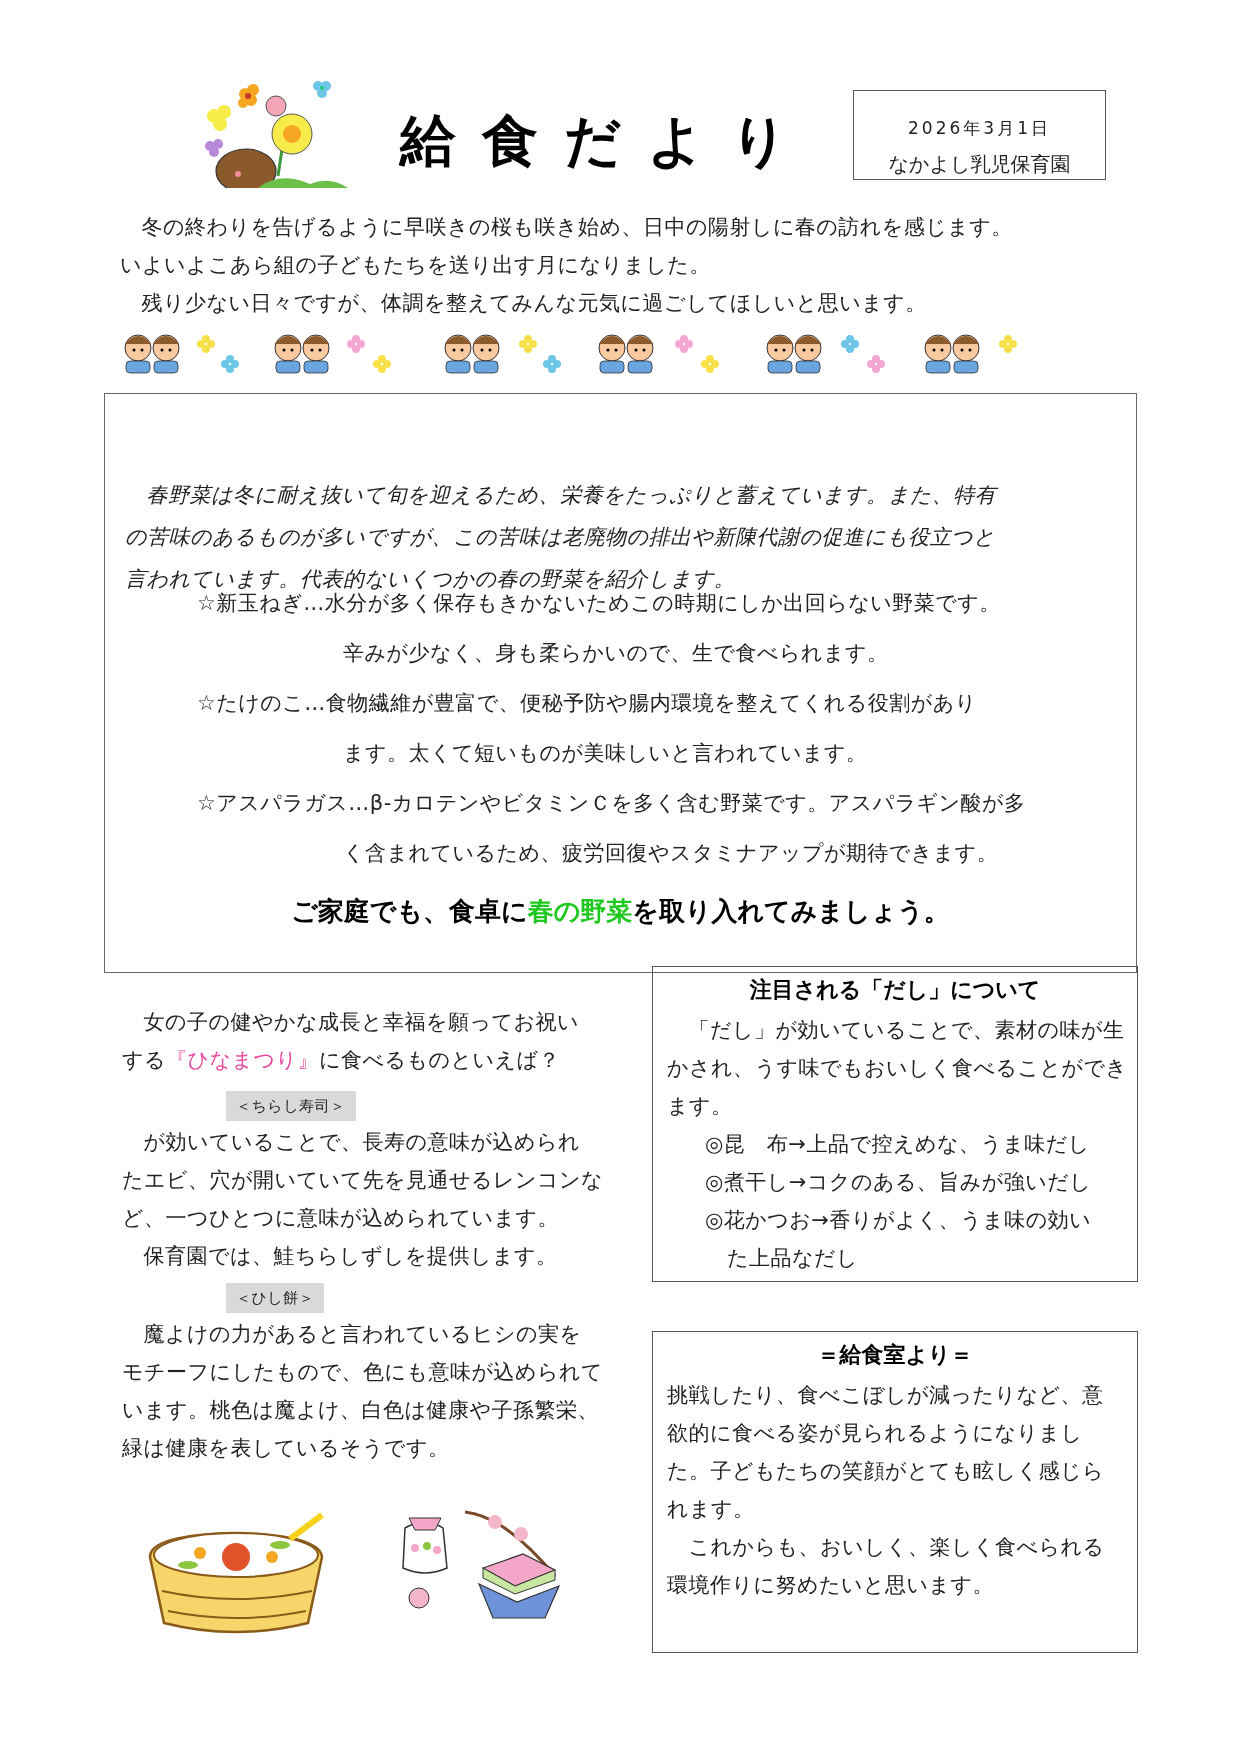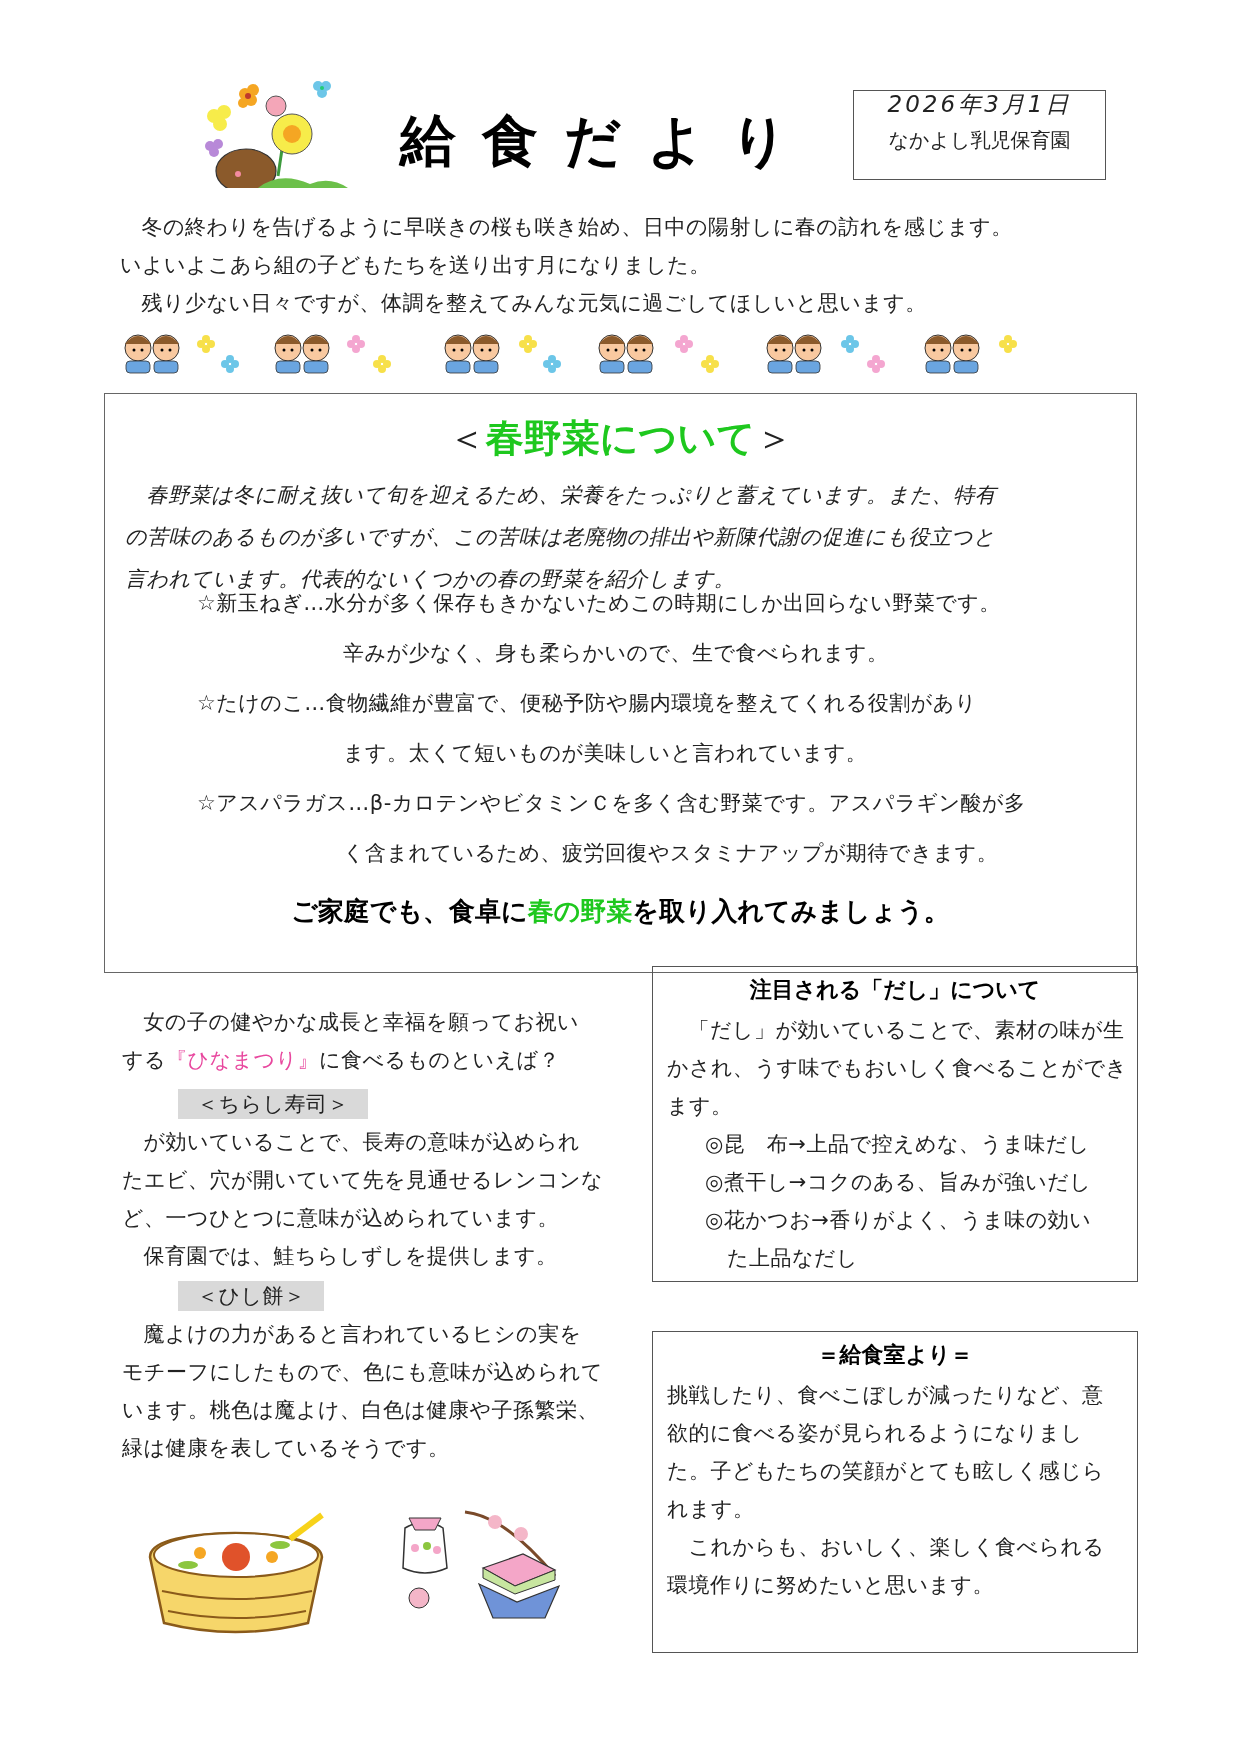--- a/index.html
+++ b/index.html
@@ -7,21 +7,21 @@
          font-family:"DejaVu Sans", "Liberation Sans", sans-serif; color:#222; }
   .abs { position:absolute; }
   .txt { font-size:21px; line-height:38px; white-space:nowrap; letter-spacing:0.5px; }
 
   
   #header-illust { left:200px; top:76px; width:150px; height:112px; }
   #title { left:400px; top:98px; font-size:56px; font-weight:bold; letter-spacing:26px; color:#000;
            font-family:"DejaVu Sans", sans-serif;margin-top:6px; }
   #date-box { left:853px; top:90px; width:253px; height:90px; border:1.5px solid #555;
               box-sizing:border-box; text-align:center; }
-  #date-box .d1 { font-size:23px; line-height:22px; margin-top:2px; letter-spacing:3px;font-style:italic; }
+  #date-box .d1 { font-size:17px; line-height:22px; margin-top:26px; letter-spacing:3px; }
   #date-box .d2 { font-size:20px; line-height:22px; margin-top:14px; }
 
   
   #intro { left:120px; top:208px; }
   #intro p { margin:0; }
 
   
   #kids-strip { left:120px; top:330px; width:1005px; height:48px; }
 
   
@@ -32,21 +32,21 @@
   #veg-intro p{ margin:4px;font-style:italic; }
   .veg-item { left:92px; }
   .veg-cont { left:238px; }
   #veg-closing { left:0; width:100%; top:500px; text-align:center; font-size:26px; font-weight:bold; color:#000; }
   #veg-closing .g { color:#1ec81e; }
 
   
   #hina { left:122px; top:1003px; width:510px; }
   #hina p { margin:0; }
   .pink { color:#e8479e; }
-  .subhead { display:inline-block; background:#d9d9d9; padding:0 19px; margin-left:56px; line-height:30px; font-size:21px; }
+  .subhead { display:inline-block; background:#d9d9d9; padding:0 10px; margin-left:104px; line-height:30px; font-size:15px; }
   #chirashi-illust { left:140px; top:1495px; width:195px; height:150px; }
   #hishi-illust { left:395px; top:1498px; width:170px; height:125px; }
 
   
   #dashi-box { left:652px; top:966px; width:486px; height:316px; border:1.5px solid #555; box-sizing:border-box; }
   #dashi-title { left:0; width:100%; top:8px; text-align:center; font-size:22px; font-weight:bold; color:#000; }
   #dashi-body { left:14px; top:44px; }
   #dashi-body p { margin:0; }
   .dashi-li { padding-left:38px; }
   .dashi-li2 { padding-left:60px; }
@@ -179,23 +179,20 @@
         <use href="#kid" x="818" y="0"></use>
         <use href="#kid" x="846" y="0"></use>
       </g>
     <g fill="#f7e04a">
         <use href="#flw" x="888" y="14"></use>
       </g>
   </svg>
 </div>
 
 <div class="abs" id="veg-box">
-  <div class="abs" id="veg-title">
-    <span>＜</span><span class="g">春野菜について</span><span>＞</span>
-  </div>
   <div class="abs txt" id="veg-intro" style="line-height:38px;">
     <p>　春野菜は冬に耐え抜いて旬を迎えるため、栄養をたっぷりと蓄えています。また、特有</p>
     <p>の苦味のあるものが多いですが、この苦味は老廃物の排出や新陳代謝の促進にも役立つと</p>
     <p>言われています。代表的ないくつかの春の野菜を紹介します。</p>
   </div>
 
   <div class="abs txt veg-item" style="top:190px;">☆新玉ねぎ…水分が多く保存もきかないためこの時期にしか出回らない野菜です。</div>
   <div class="abs txt veg-cont" style="top:240px;">辛みが少なく、身も柔らかいので、生で食べられます。</div>
   <div class="abs txt veg-item" style="top:290px;">☆たけのこ…食物繊維が豊富で、便秘予防や腸内環境を整えてくれる役割があり</div>
   <div class="abs txt veg-cont" style="top:340px;">ます。太くて短いものが美味しいと言われています。</div>

